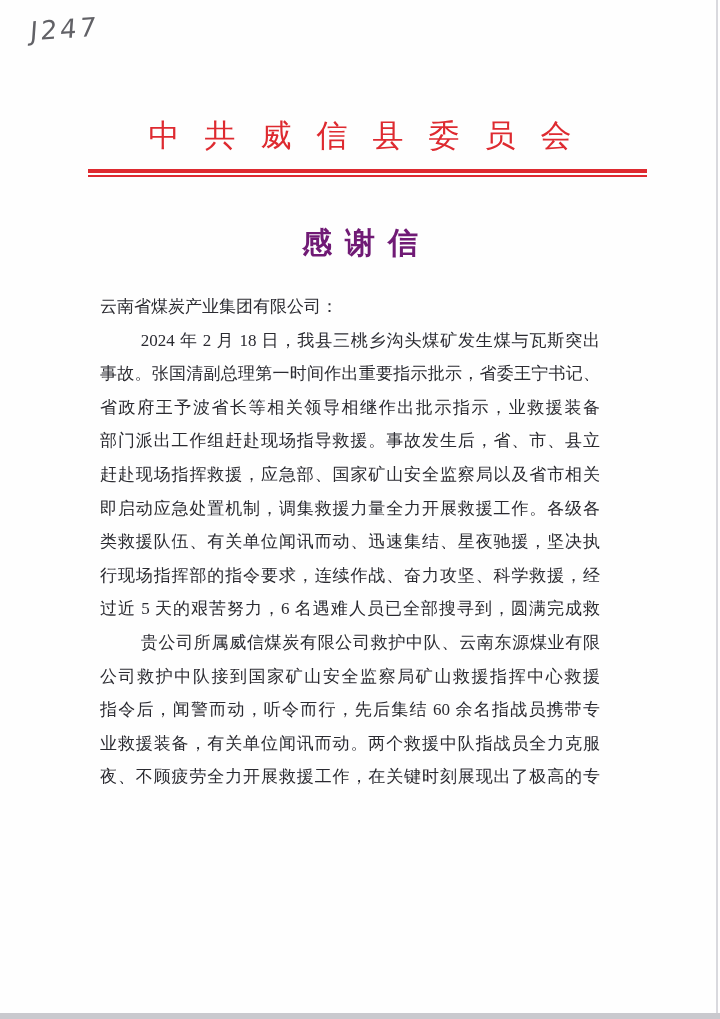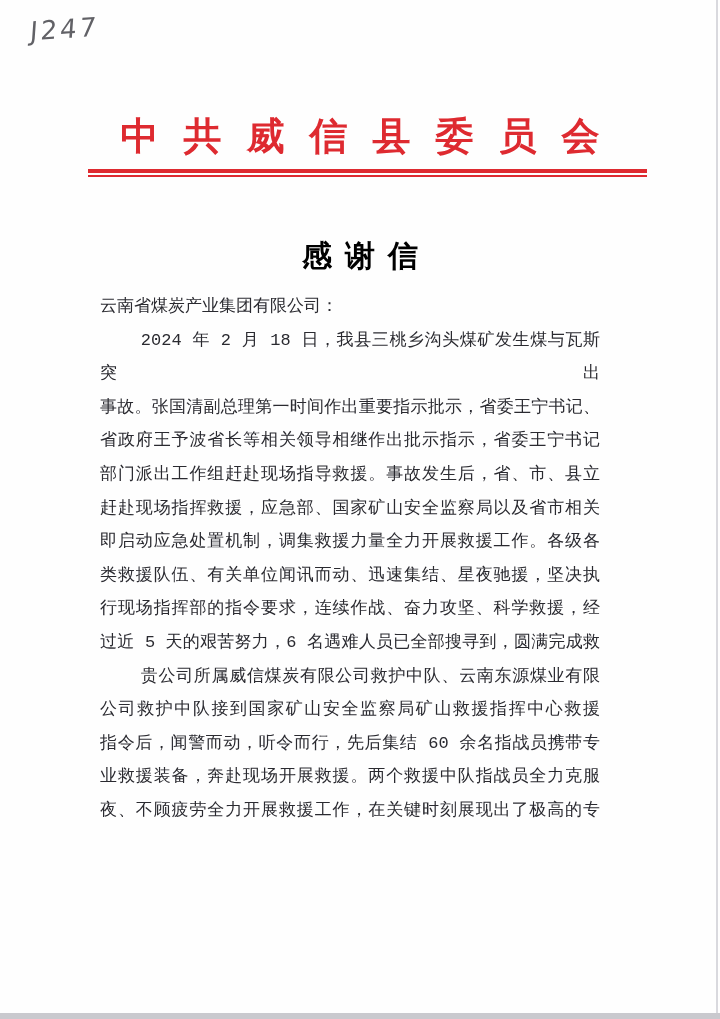--- a/index.html
+++ b/index.html
@@ -23,62 +23,61 @@
     opacity: 0.85;
   }
   .letterhead {
     position: absolute;
     top: 112px;
     left: 0;
     right: 0;
   }
   .org-name {
     text-align: center;
-    font-size: 38px;
+    font-size: 31px;
     line-height: 48px;
-    font-weight: bold;
+    font-weight: normal;
     letter-spacing: 25px;
     padding-left: 25px;
     white-space: nowrap;
   }
   .rule {
     margin: 9px 0 0 88px;
     width: 559px;
     height: 2px;               
     border-top: 4px solid;
     border-bottom: 2px solid;
     box-sizing: content-box;
   }
   .letter-title {
     position: absolute;
-    top: 236px;
+    top: 223px;
     left: 0;
     right: 0;
     margin: 0;
     text-align: center;
     font-size: 30px;
     line-height: 40px;
     font-weight: bold;
     letter-spacing: 13px;
     padding-left: 13px;
-    color: #000000;
+    color: #701a75;
   }
   .letter-body {
     position: absolute;
     top: 290px;
     left: 100px;
     width: 500px;
     font-size: 17px;
     line-height: 33.6px;
     color: #2a2a30;
   }
   .line {
     text-align: justify;
     text-align-last: justify;
-    font-family: Liberation Mono, monospace;
   }
   .line.no-justify { text-align-last: left; }
   .line.indent { text-indent: 2.4em; }
   .scan-edge-right {
     position: absolute;
     top: 0;
     right: 2px;
     width: 2px;
     height: 100%;
     background: #d9d9de;
@@ -104,30 +103,30 @@
     <div class="rule accent-border" style="border-color: rgb(222, 42, 48);"></div>
   </div>
 
   <h1 class="letter-title">感谢信</h1>
 
   <div class="letter-body">
     <div class="line salutation no-justify">云南省煤炭产业集团有限公司：</div>
 
   <div class="line indent">2024 年 2 月 18 日，我县三桃乡沟头煤矿发生煤与瓦斯突出</div>
       <div class="line">事故。张国清副总理第一时间作出重要指示批示，省委王宁书记、</div>
-      <div class="line">省政府王予波省长等相关领导相继作出批示指示，省委王宁书记</div>
+      <div class="line">省政府王予波省长等相关领导相继作出批示指示，业救援装备</div>
       <div class="line">部门派出工作组赶赴现场指导救援。事故发生后，省、市、县立</div>
       <div class="line">赶赴现场指挥救援，应急部、国家矿山安全监察局以及省市相关</div>
       <div class="line">即启动应急处置机制，调集救援力量全力开展救援工作。各级各</div>
       <div class="line">类救援队伍、有关单位闻讯而动、迅速集结、星夜驰援，坚决执</div>
       <div class="line">行现场指挥部的指令要求，连续作战、奋力攻坚、科学救援，经</div>
       <div class="line">过近 5 天的艰苦努力，6 名遇难人员已全部搜寻到，圆满完成救</div>
       <div class="line indent">贵公司所属威信煤炭有限公司救护中队、云南东源煤业有限</div>
       <div class="line">公司救护中队接到国家矿山安全监察局矿山救援指挥中心救援</div>
       <div class="line">指令后，闻警而动，听令而行，先后集结 60 余名指战员携带专</div>
-      <div class="line">业救援装备，奔赴现场开展救援。两个救援中队指战员全力克服</div>
+      <div class="line">业救援装备，有关单位闻讯而动。两个救援中队指战员全力克服</div>
       <div class="line">夜、不顾疲劳全力开展救援工作，在关键时刻展现出了极高的专</div>
     </div>
 
   <div class="scan-edge-right"></div>
   <div class="scan-edge-bottom"></div>
 
 </div>
 
 </body></html>

